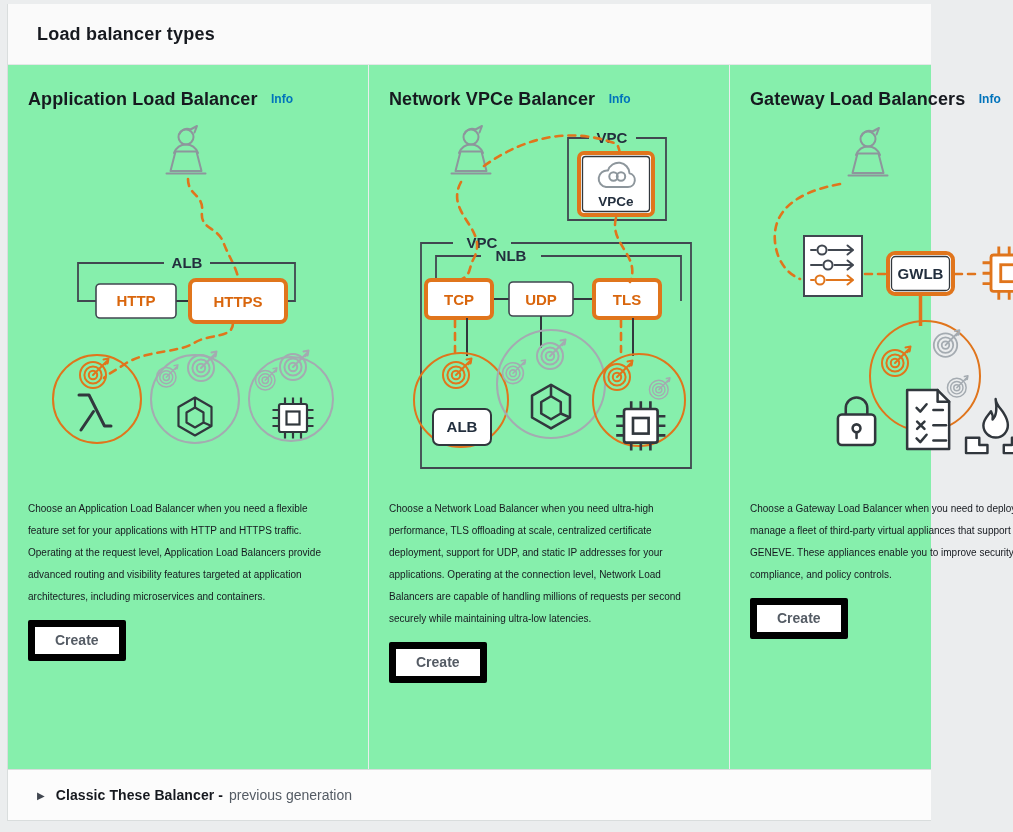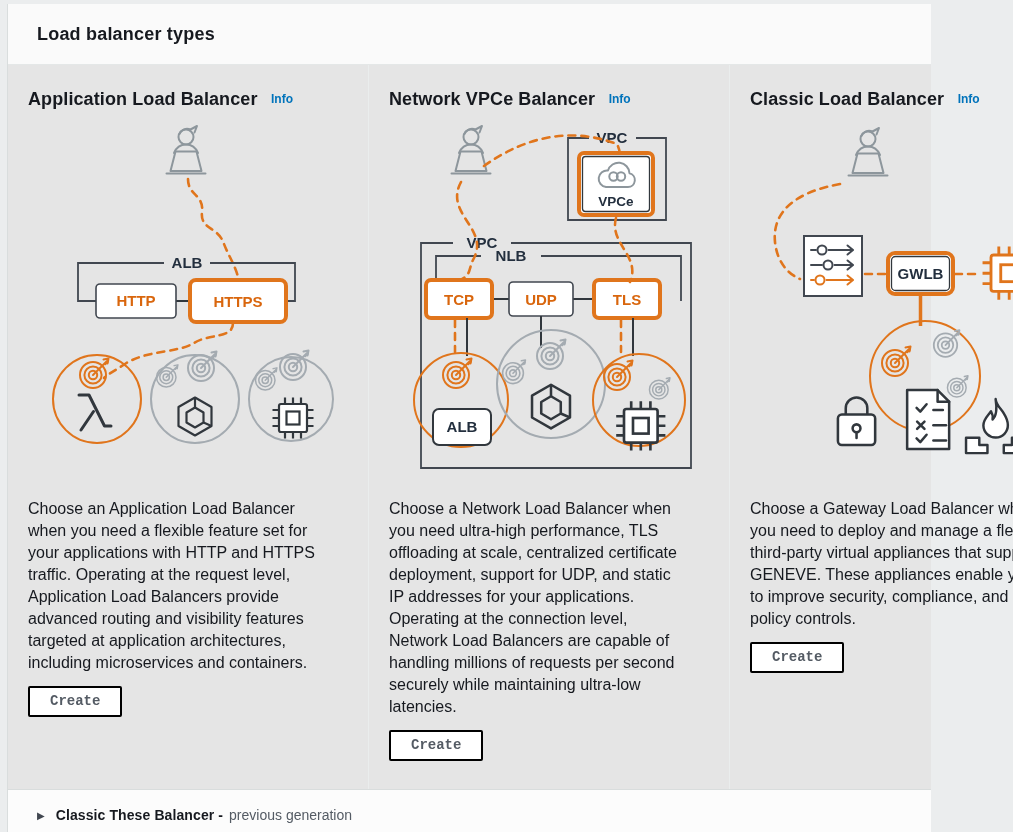--- a/index.html
+++ b/index.html
@@ -15,39 +15,39 @@
     width: 924px;
     background: #fff;
     border-left: 1px solid #d9dddd;
   }
   .panel-header {
     background: #fafafa;
     border-bottom: 1px solid #e4e7e7;
     padding: 20px 29px 19px;
   }
   .panel-header h2 { margin: 0; font-size: 18px; font-weight: 700; letter-spacing: .2px; }
-  .cards { display: grid; grid-template-columns: 1fr 1fr 1fr; background: #e5e5e5; min-height: 704px; }
+  .cards { display: grid; grid-template-columns: 1fr 1fr 1fr; background: #86efac; min-height: 704px; }
   .card { padding: 24px 20px 28px; }
   .card + .card { border-left: 1px solid #eaeded; }
   .card-title-row { white-space: nowrap; }
   .card-title { font-size: 18px; font-weight: 700; display: inline; letter-spacing: .1px; }
   .info-link {
     color: #0073bb; font-size: 12px; font-weight: 700;
     margin-left: 9px; text-decoration: none; vertical-align: 2px; cursor: pointer;
   }
   .diagram {
     height: 388px;
     display: flex; justify-content: center; align-items: flex-start;
     padding-top: 6px;
   }
-  .desc { font-size: 16px; line-height: 22px; margin: 0 0 12px; max-width: 297px; }
+  .desc { font-size: 10px; line-height: 22px; margin: 0 0 12px; max-width: 297px; }
   .create-btn {
-    background: #fff; border: 2px solid #000000; border-radius: 2px;
+    background: #fff; border: 7px solid #000000; border-radius: 2px;
     color: #545b64; font-weight: 700; font-size: 14px;
-    padding: 5px 20px 6px; cursor: pointer; font-family: Liberation Mono, monospace;
+    padding: 5px 20px 6px; cursor: pointer; font-family: Liberation Sans, sans-serif;
   }
   .panel-footer {
     border-top: 1px solid #d9dddd;
     border-bottom: 1px solid #d9dddd;
     background: #fcfcfc;
     padding: 17px 29px;
     font-size: 14px;
     display: flex; align-items: center;
     cursor: pointer;
   }
@@ -243,21 +243,21 @@
             <use href="#sym-target" transform="translate(259,260) scale(0.72)" class="st-light"></use>
             <use href="#sym-chip" transform="translate(223,281) scale(1.2)" class="st-dark"></use>
           </svg>
         </div>
         <p class="desc">Choose a Network Load Balancer when you need ultra-high performance, TLS offloading at scale, centralized certificate deployment, support for UDP, and static IP addresses for your applications. Operating at the connection level, Network Load Balancers are capable of handling millions of requests per second securely while maintaining ultra-low latencies.</p>
         <button class="create-btn">Create</button>
       </div>
 
       <div class="card">
         <div class="card-title-row">
-          <h3 class="card-title">Classic Load Balancer</h3>
+          <h3 class="card-title">Gateway Load Balancers</h3>
           <a class="info-link">Info</a>
         </div>
         <div class="diagram">
           <svg width="320" height="346" viewBox="0 0 320 346">
             <use href="#sym-person" x="86" y="10" class="st-gray"></use>
             <path class="dash" d="M90 68 C45 76 22 96 25 126 C27 146 38 158 50 163"></path>
             <use href="#sym-sliders" x="53" y="119"></use>
             <path class="dash" d="M115 158 H136"></path>
             <rect class="box-hot" x="138" y="137" width="65" height="41" rx="7"></rect>
             <rect x="141.5" y="140.5" width="58" height="34" rx="4" fill="none" stroke="#31373d" stroke-width="1.3"></rect>

